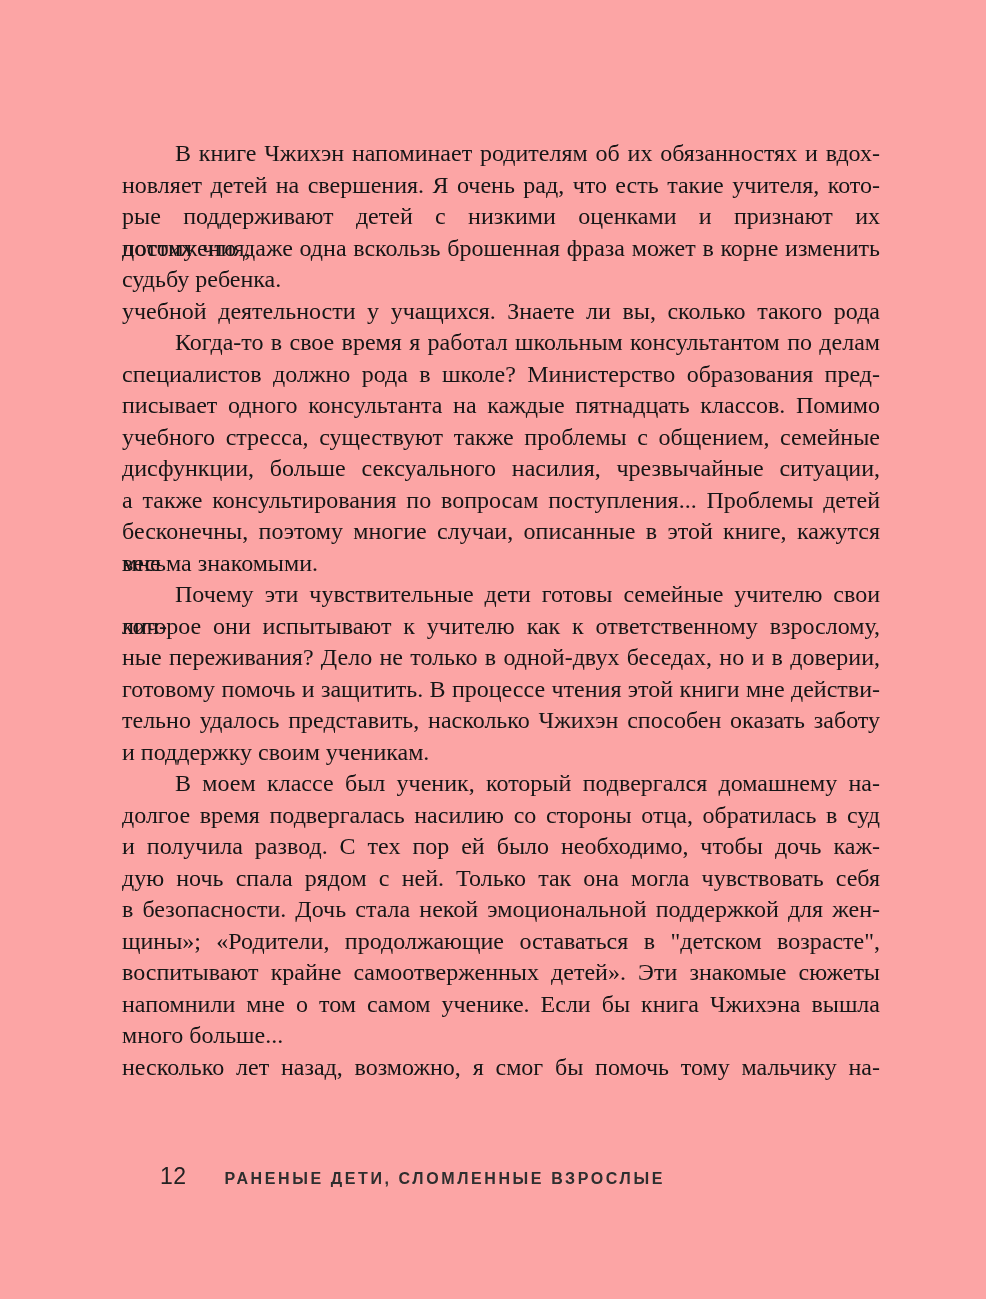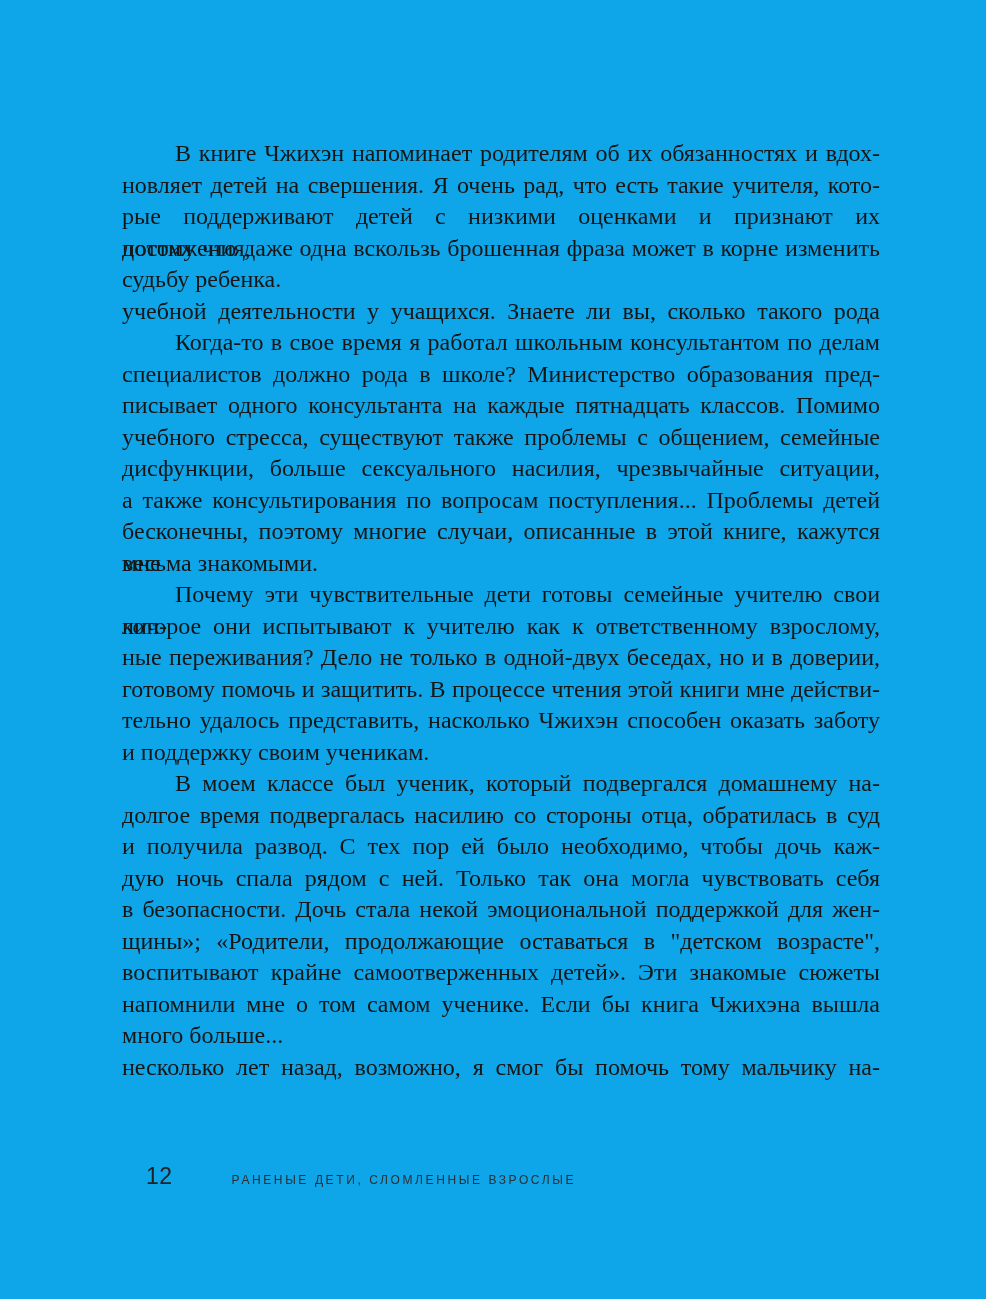--- a/index.html
+++ b/index.html
@@ -4,21 +4,21 @@
 <style>
   html, body {
     margin: 0;
     padding: 0;
     background: #ffffff;
   }
   .book-page {
     position: relative;
     width: 986px;
     height: 1299px;
-    background: #0ea5e9;
+    background: #fca5a5;
     overflow: hidden;
     font-family: "Liberation Serif", "DejaVu Serif", serif;
   }
   .text-block {
     position: absolute;
     left: 122px;
     top: 138px;
     width: 758px;
     color: #161616;
   }
@@ -37,36 +37,36 @@
     overflow: visible;
   }
   .line.first {
     text-indent: 53px;
   }
   .line.last {
     text-align-last: left;
   }
   .page-footer {
     position: absolute;
-    left: 146px;
+    left: 160px;
     top: 1163px;
     display: flex;
     align-items: baseline;
     font-family: "Liberation Sans", "DejaVu Sans", sans-serif;
   }
   .page-number {
     font-size: 23px;
     font-weight: 400;
     color: #222222;
     letter-spacing: 0.5px;
   }
   .running-title {
-    margin-left: 59px;
-    font-size: 12px;
-    font-weight: 400;
+    margin-left: 38px;
+    font-size: 16px;
+    font-weight: 700;
     color: #2e2e2e;
     letter-spacing: 2.6px;
     text-transform: uppercase;
   }
 </style>
 </head>
 <body>
 
 <div class="book-page">
 

